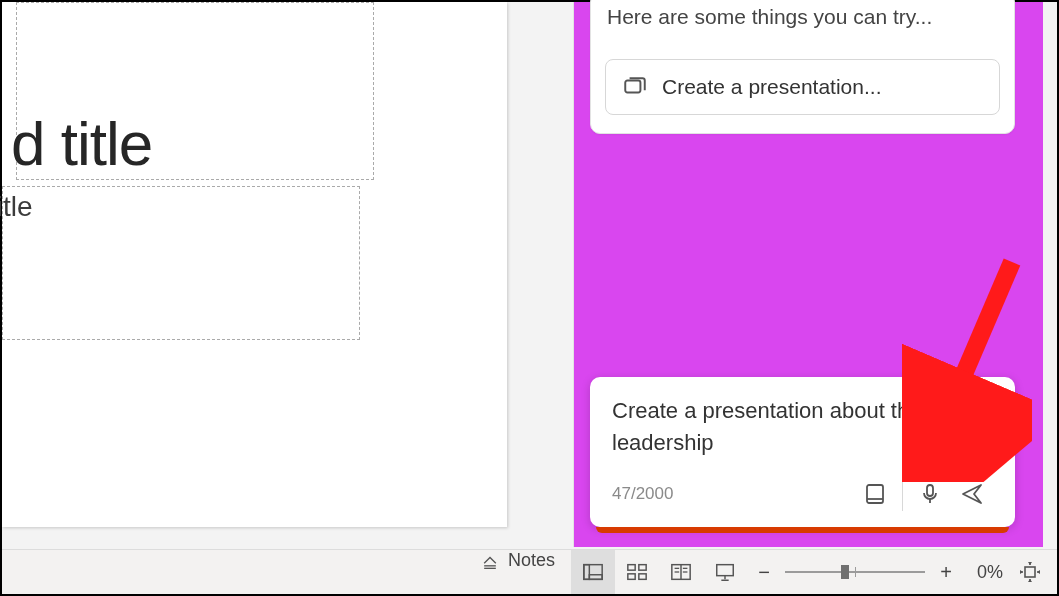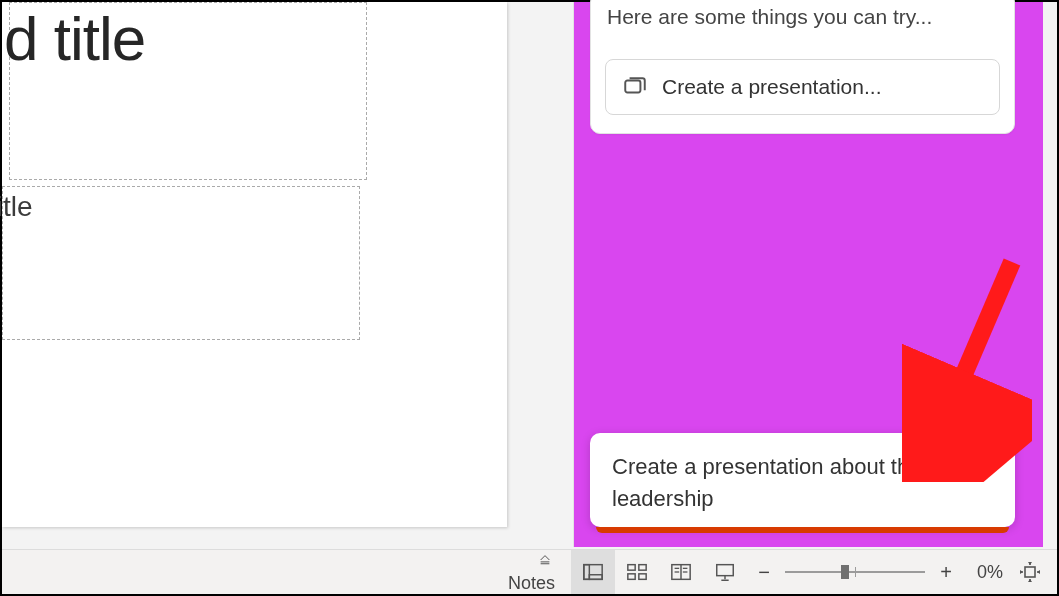--- a/index.html
+++ b/index.html
@@ -4,21 +4,21 @@
 <style>
   * { box-sizing: border-box; margin: 0; padding: 0; }
   html, body { width: 1059px; height: 596px; font-family: "Segoe UI", Arial, sans-serif; background: #f3f3f3; overflow: hidden; }
   .frame { position: absolute; inset: 0; border: 2px solid #000; background: #f3f3f3; }
 
   
   .slide-wrap { position: absolute; left: 0; top: 0; width: 540px; height: 547px; background: #f3f3f3; }
   .slide { position: absolute; left: 0; top: 0; width: 505px; height: 525px; background: #fff;
            box-shadow: 1px 1px 3px rgba(0,0,0,.18); }
   .ph { position: absolute; border: 1px dashed #aaa; }
-  .ph-title { left: 7px; top: 0; width: 358px; height: 178px; display:flex; align-items:flex-start; }
+  .ph-title { left: 14px; top: 0; width: 358px; height: 178px; display:flex; align-items:flex-end; }
   .ph-title span { font-size: 62px; color: #262626; margin-left:-6px; letter-spacing:-1px; }
   .ph-sub { left: 0; top: 184px; width: 358px; height: 154px; }
   .ph-sub span { font-size: 28px; color: #3b3b3b; display:block; padding:4px 0 0 0; margin-left:-14px; }
 
   
   .copilot { position: absolute; right: 14px; top: 0; width: 470px; height: 545px; background:#d946ef;
              border-left: 1px solid #e3e3e3; }
   .card { position: absolute; left: 16px; right: 28px; top: -10px; background:#fff; border:1px solid #e3e3e3;
           border-radius:10px; padding: 8px 14px 18px 14px; box-shadow: 0 1px 2px rgba(0,0,0,.05);}
   .card-hdr { font-size: 21px; color:#444; padding: 4px 2px 10px 2px; }
@@ -38,22 +38,22 @@
   .vline { width:1px; height:34px; background:#d8d8d8; margin:0 6px; }
   .accent { position:absolute; left:6px; right:6px; bottom:-6px; height:6px; background:#d83b01; border-radius:0 0 8px 8px; }
 
   
   .arrow { position:absolute; pointer-events:none; }
 
   
   .status { position:absolute; left:0; right:0; bottom:0; height:45px; background:#f3f2f1;
             border-top:1px solid #dcdcdc; display:flex; align-items:center; padding:0 10px 0 0; }
   .sp { flex:1; }
-  .notes { display:flex; align-items:flex-end; gap:8px; font-size:18px; color:#444; padding:0 16px;
-           height:100%; cursor:pointer;flex-direction:column; }
+  .notes { display:flex; align-items:flex-start; gap:8px; font-size:18px; color:#444; padding:0 16px;
+           height:100%; cursor:pointer; }
   .vbtn { width:44px; height:100%; display:flex; align-items:center; justify-content:center; cursor:pointer;
           color:#4a4a4a; }
   .vbtn.active { background:#dedede; }
   .vbtn svg { width:22px; height:20px; }
   .zoom { display:flex; align-items:center; gap:10px; margin-left:6px; }
   .zbtn { width:22px; height:22px; display:flex; align-items:center; justify-content:center; cursor:pointer;
           font-size:20px; color:#444; }
   .slider { position:relative; width:140px; height:20px; }
   .slider .track { position:absolute; left:0; right:0; top:9px; height:2px; background:#9b9b9b; }
   .slider .tick { position:absolute; left:50%; top:5px; width:1px; height:10px; background:#9b9b9b; }
@@ -84,20 +84,42 @@
         <svg viewBox="0 0 24 24">
           <rect x="3" y="6" width="14" height="11" rx="2" fill="none" stroke="#555" stroke-width="1.8"></rect>
           <path d="M7 4 h12 a2 2 0 0 1 2 2 v9" fill="none" stroke="#555" stroke-width="1.8"></path>
         </svg>
         <span>Create a presentation...</span>
       </div>
     </div>
 
     <div class="prompt">
       <div class="prompt-text">Create a presentation about thought leadership</div>
+      <div class="prompt-row">
+        <div class="counter">47/2000</div>
+        <div class="ibtn">
+          <svg viewBox="0 0 24 24">
+            <rect x="4" y="3" width="16" height="18" rx="2" fill="none" stroke="#555" stroke-width="1.8"></rect>
+            <line x1="4" y1="17" x2="20" y2="17" stroke="#555" stroke-width="1.8"></line>
+          </svg>
+        </div>
+        <div class="vline"></div>
+        <div class="ibtn">
+          <svg viewBox="0 0 24 24">
+            <rect x="9" y="3" width="6" height="11" rx="3" fill="none" stroke="#555" stroke-width="1.8"></rect>
+            <path d="M6 11a6 6 0 0 0 12 0" fill="none" stroke="#555" stroke-width="1.8"></path>
+            <line x1="12" y1="17" x2="12" y2="21" stroke="#555" stroke-width="1.8"></line>
+          </svg>
+        </div>
+        <div class="ibtn">
+          <svg viewBox="0 0 24 24">
+            <path d="M3 12 L21 3 L14 12 L21 21 Z" fill="none" stroke="#555" stroke-width="1.8" stroke-linejoin="round"></path>
+          </svg>
+        </div>
+      </div>
       <div class="accent"></div>
     </div>
   </div>
 
   <svg class="arrow" style="left:900px; top:250px;" width="130" height="230">
     <defs>
       <marker id="ah" markerWidth="14" markerHeight="14" refX="4" refY="6" orient="auto">
         <path d="M0,0 L12,6 L0,12 Z" fill="#ff1a1a"></path>
       </marker>
     </defs>

